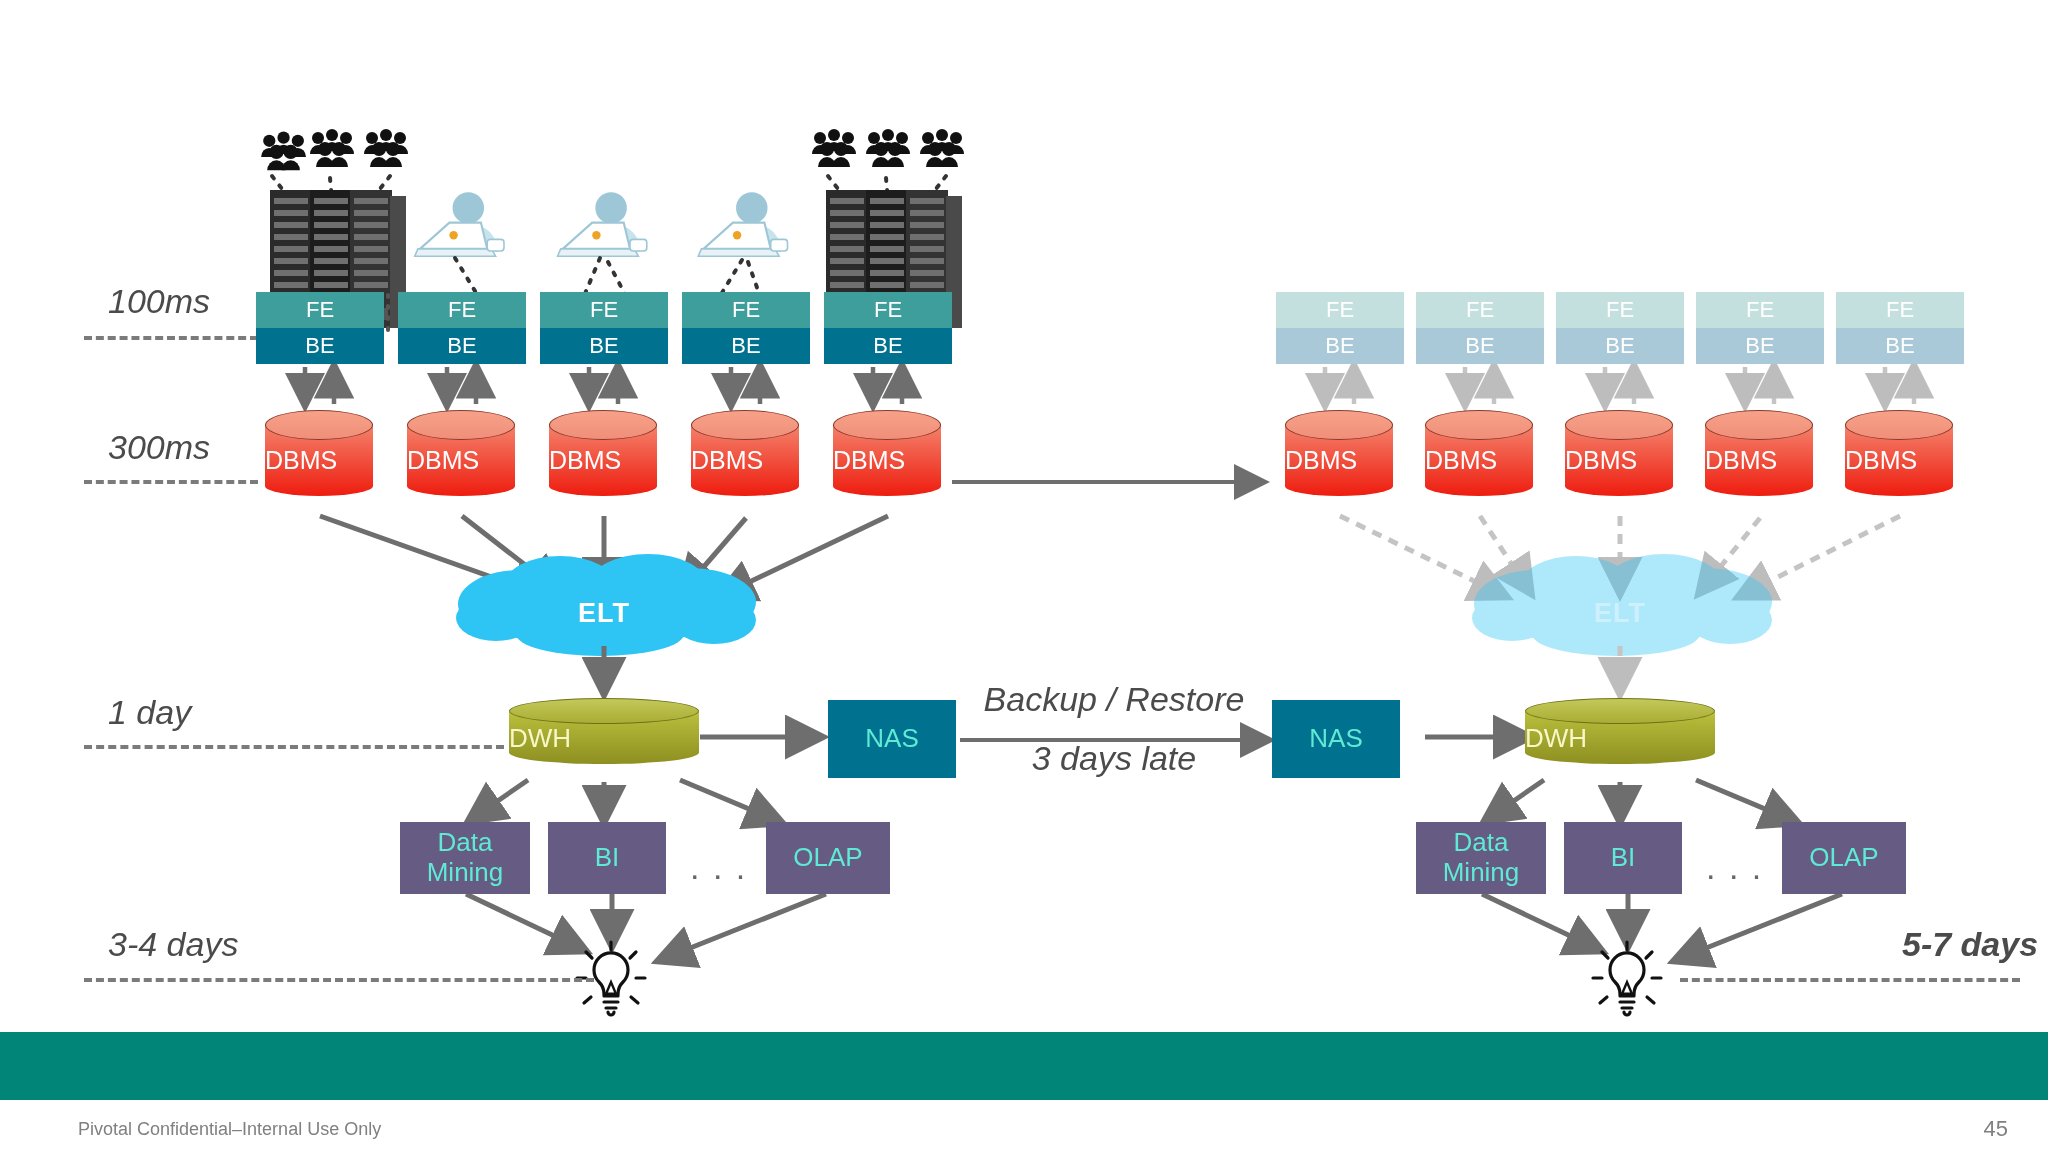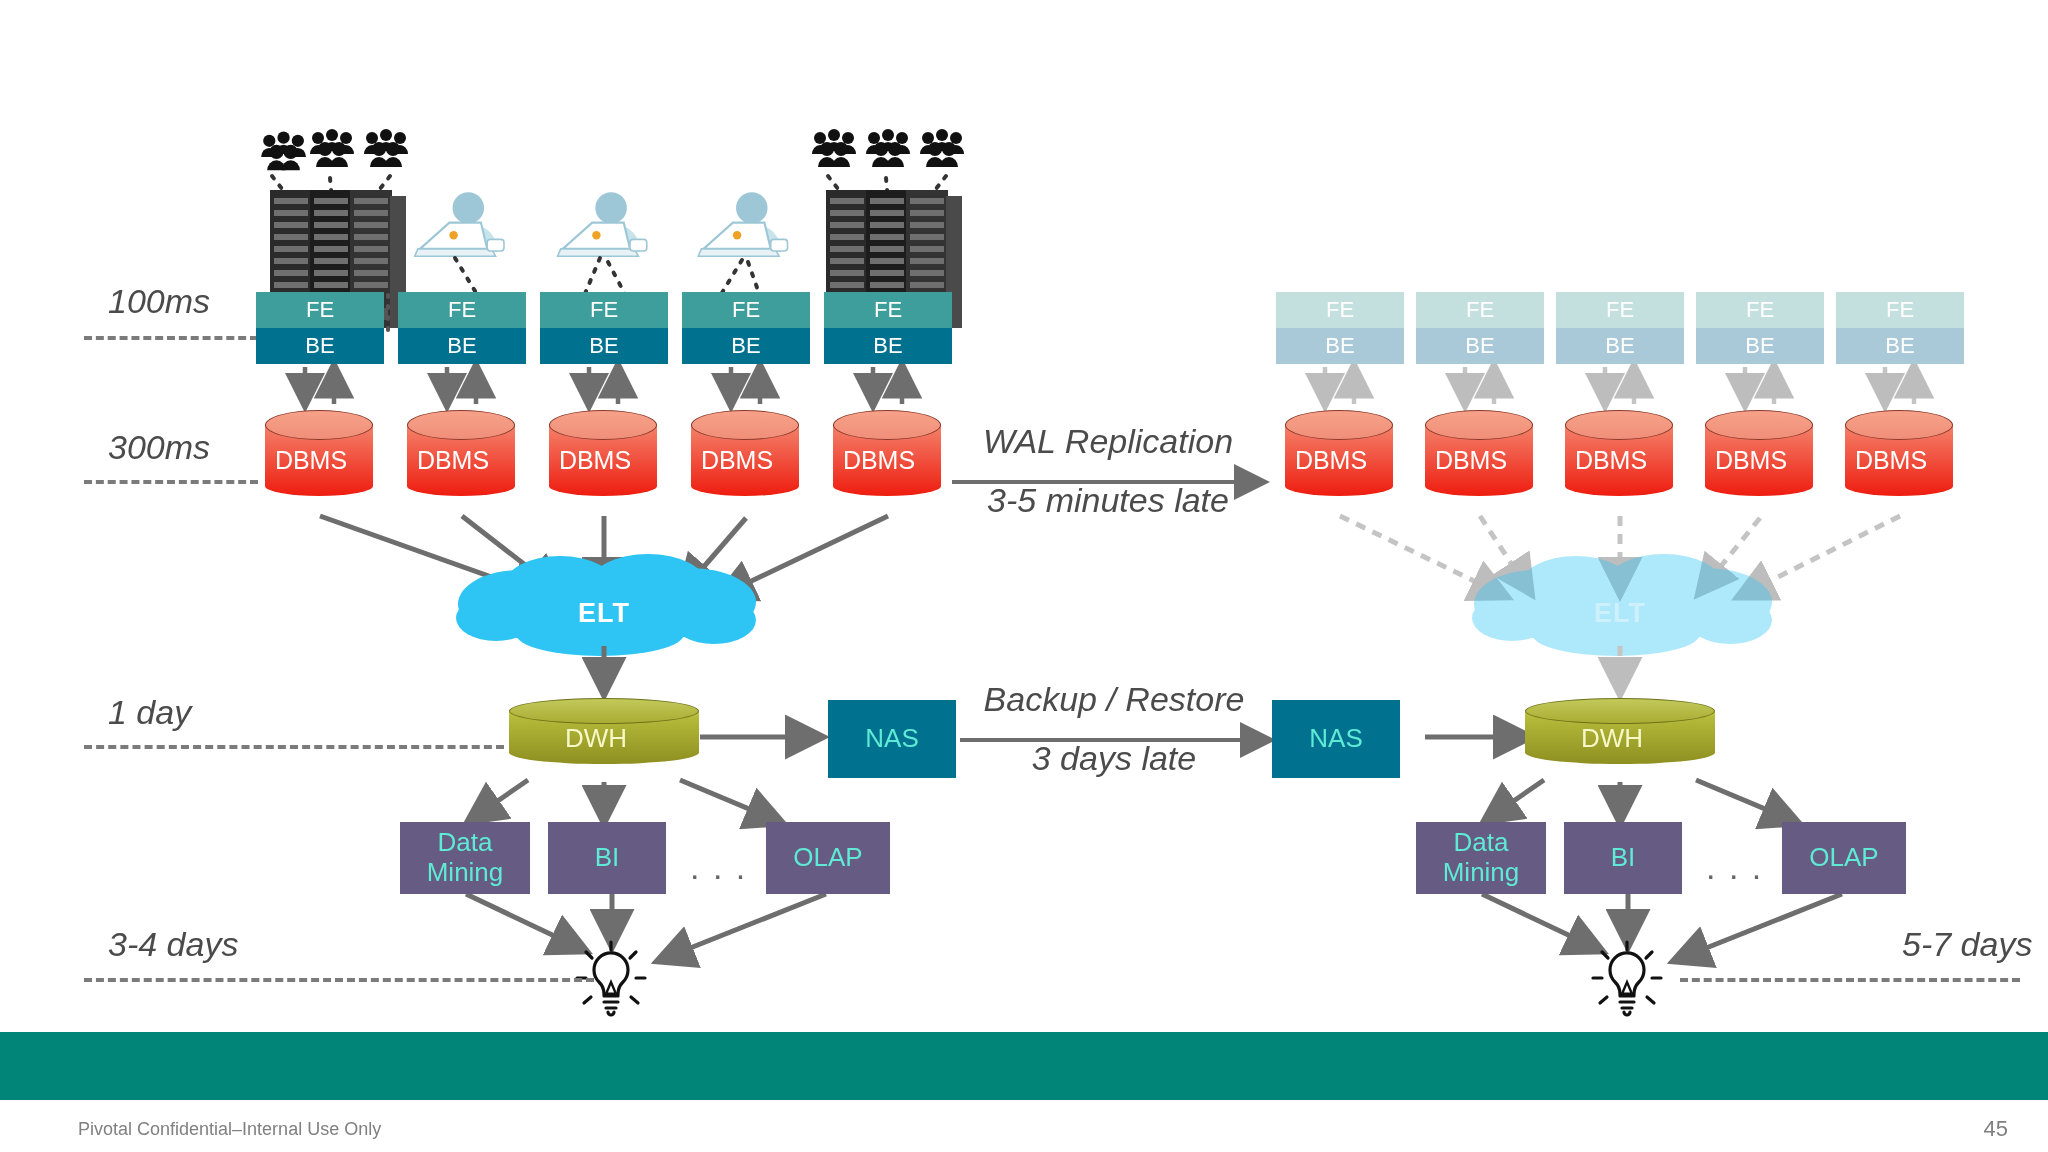--- a/index.html
+++ b/index.html
@@ -61,21 +61,21 @@
     position: absolute; left: 0; right: 0; top: 14px; bottom: 14px;
     border-radius: 0 0 50% 50% / 0 0 14% 14%;
   }
   .cyl .top {
     position: absolute; left: 0; right: 0; top: 0; height: 30px;
     border-radius: 50%;
   }
   .cyl .lbl {
     position: absolute; left: 0; right: 16px; top: 50%;
     transform: translateY(-50%);
-    text-align: center; color: #fff; font-size: 25px;
+    color: #fff; font-size: 25px;
     z-index: 3;
   }
   
   .cyl.dbms { width: 108px; height: 100px; }
   .cyl.dbms .body { background: linear-gradient(#f4836c, #ee1c0f); }
   .cyl.dbms .top { background: linear-gradient(#f7a189, #f08f79); border: 1px solid #8a3a2c; }
   
   .cyl.dwh { width: 190px; height: 80px; }
   .cyl.dwh .body { background: linear-gradient(#b9bf3d, #8d8f20); border-radius: 0 0 50% 50% / 0 0 22% 22%; }
   .cyl.dwh .top { background: linear-gradient(#c3c95a, #a9ad34); border: 1px solid #6e7018; height: 26px; }
@@ -393,21 +393,21 @@
 
   <div class="tl-label" style="left:84px; top:428px;">300ms</div>
   <div class="tl-dash" style="left:84px; top:480px; width:174px;"></div>
 
   <div class="tl-label" style="left:84px; top:693px;">1 day</div>
   <div class="tl-dash" style="left:84px; top:745px; width:420px;"></div>
 
   <div class="tl-label" style="left:84px; top:925px;">3-4 days</div>
   <div class="tl-dash" style="left:84px; top:978px; width:510px;"></div>
 
-  <div class="tl-label" style="left:1878px; top:925px;">5-7 days</div>
+  <div class="tl-label" style="left:1878px; top:925px;font-weight:bold;">5-7 days</div>
   <div class="tl-dash" style="left:1680px; top:978px; width:340px;"></div>
 
   <div class="febe" style="left:256px; top:292px;">
     <div class="fe">FE</div>
     <div class="be">BE</div>
   </div>
   <div class="febe" style="left:398px; top:292px;">
     <div class="fe">FE</div>
     <div class="be">BE</div>
   </div>
@@ -523,25 +523,20 @@
   <div class="box purple" style="left:548px; top:822px; width:118px; height:72px;">BI</div>
   <div class="abs" style="left:690px; top:848px; font-size:34px; color:#666; letter-spacing:2px;">. . .</div>
   <div class="box purple" style="left:766px; top:822px; width:124px; height:72px;">OLAP</div>
 
   <div class="box purple" style="left:1416px; top:822px; width:130px; height:72px; white-space:pre-line;">Data
 Mining</div>
   <div class="box purple" style="left:1564px; top:822px; width:118px; height:72px;">BI</div>
   <div class="abs" style="left:1706px; top:848px; font-size:34px; color:#666; letter-spacing:2px;">. . .</div>
   <div class="box purple" style="left:1782px; top:822px; width:124px; height:72px;">OLAP</div>
 
-  <div class="mid-ann" style="left:952px; top:422px; width:312px;">
-    <div class="t">WAL Replication</div>
-    <div class="line"></div>
-    <div class="t">3-5 minutes late</div>
-  </div>
 
   <div class="mid-ann" style="left:958px; top:680px; width:312px;">
     <div class="t">Backup / Restore</div>
     <div class="line"></div>
     <div class="t">3 days late</div>
   </div>
 
   <div class="footer-bar"></div>
   <div class="foot-left">Pivotal Confidential–Internal Use Only</div>
   <div class="foot-right">45</div>

